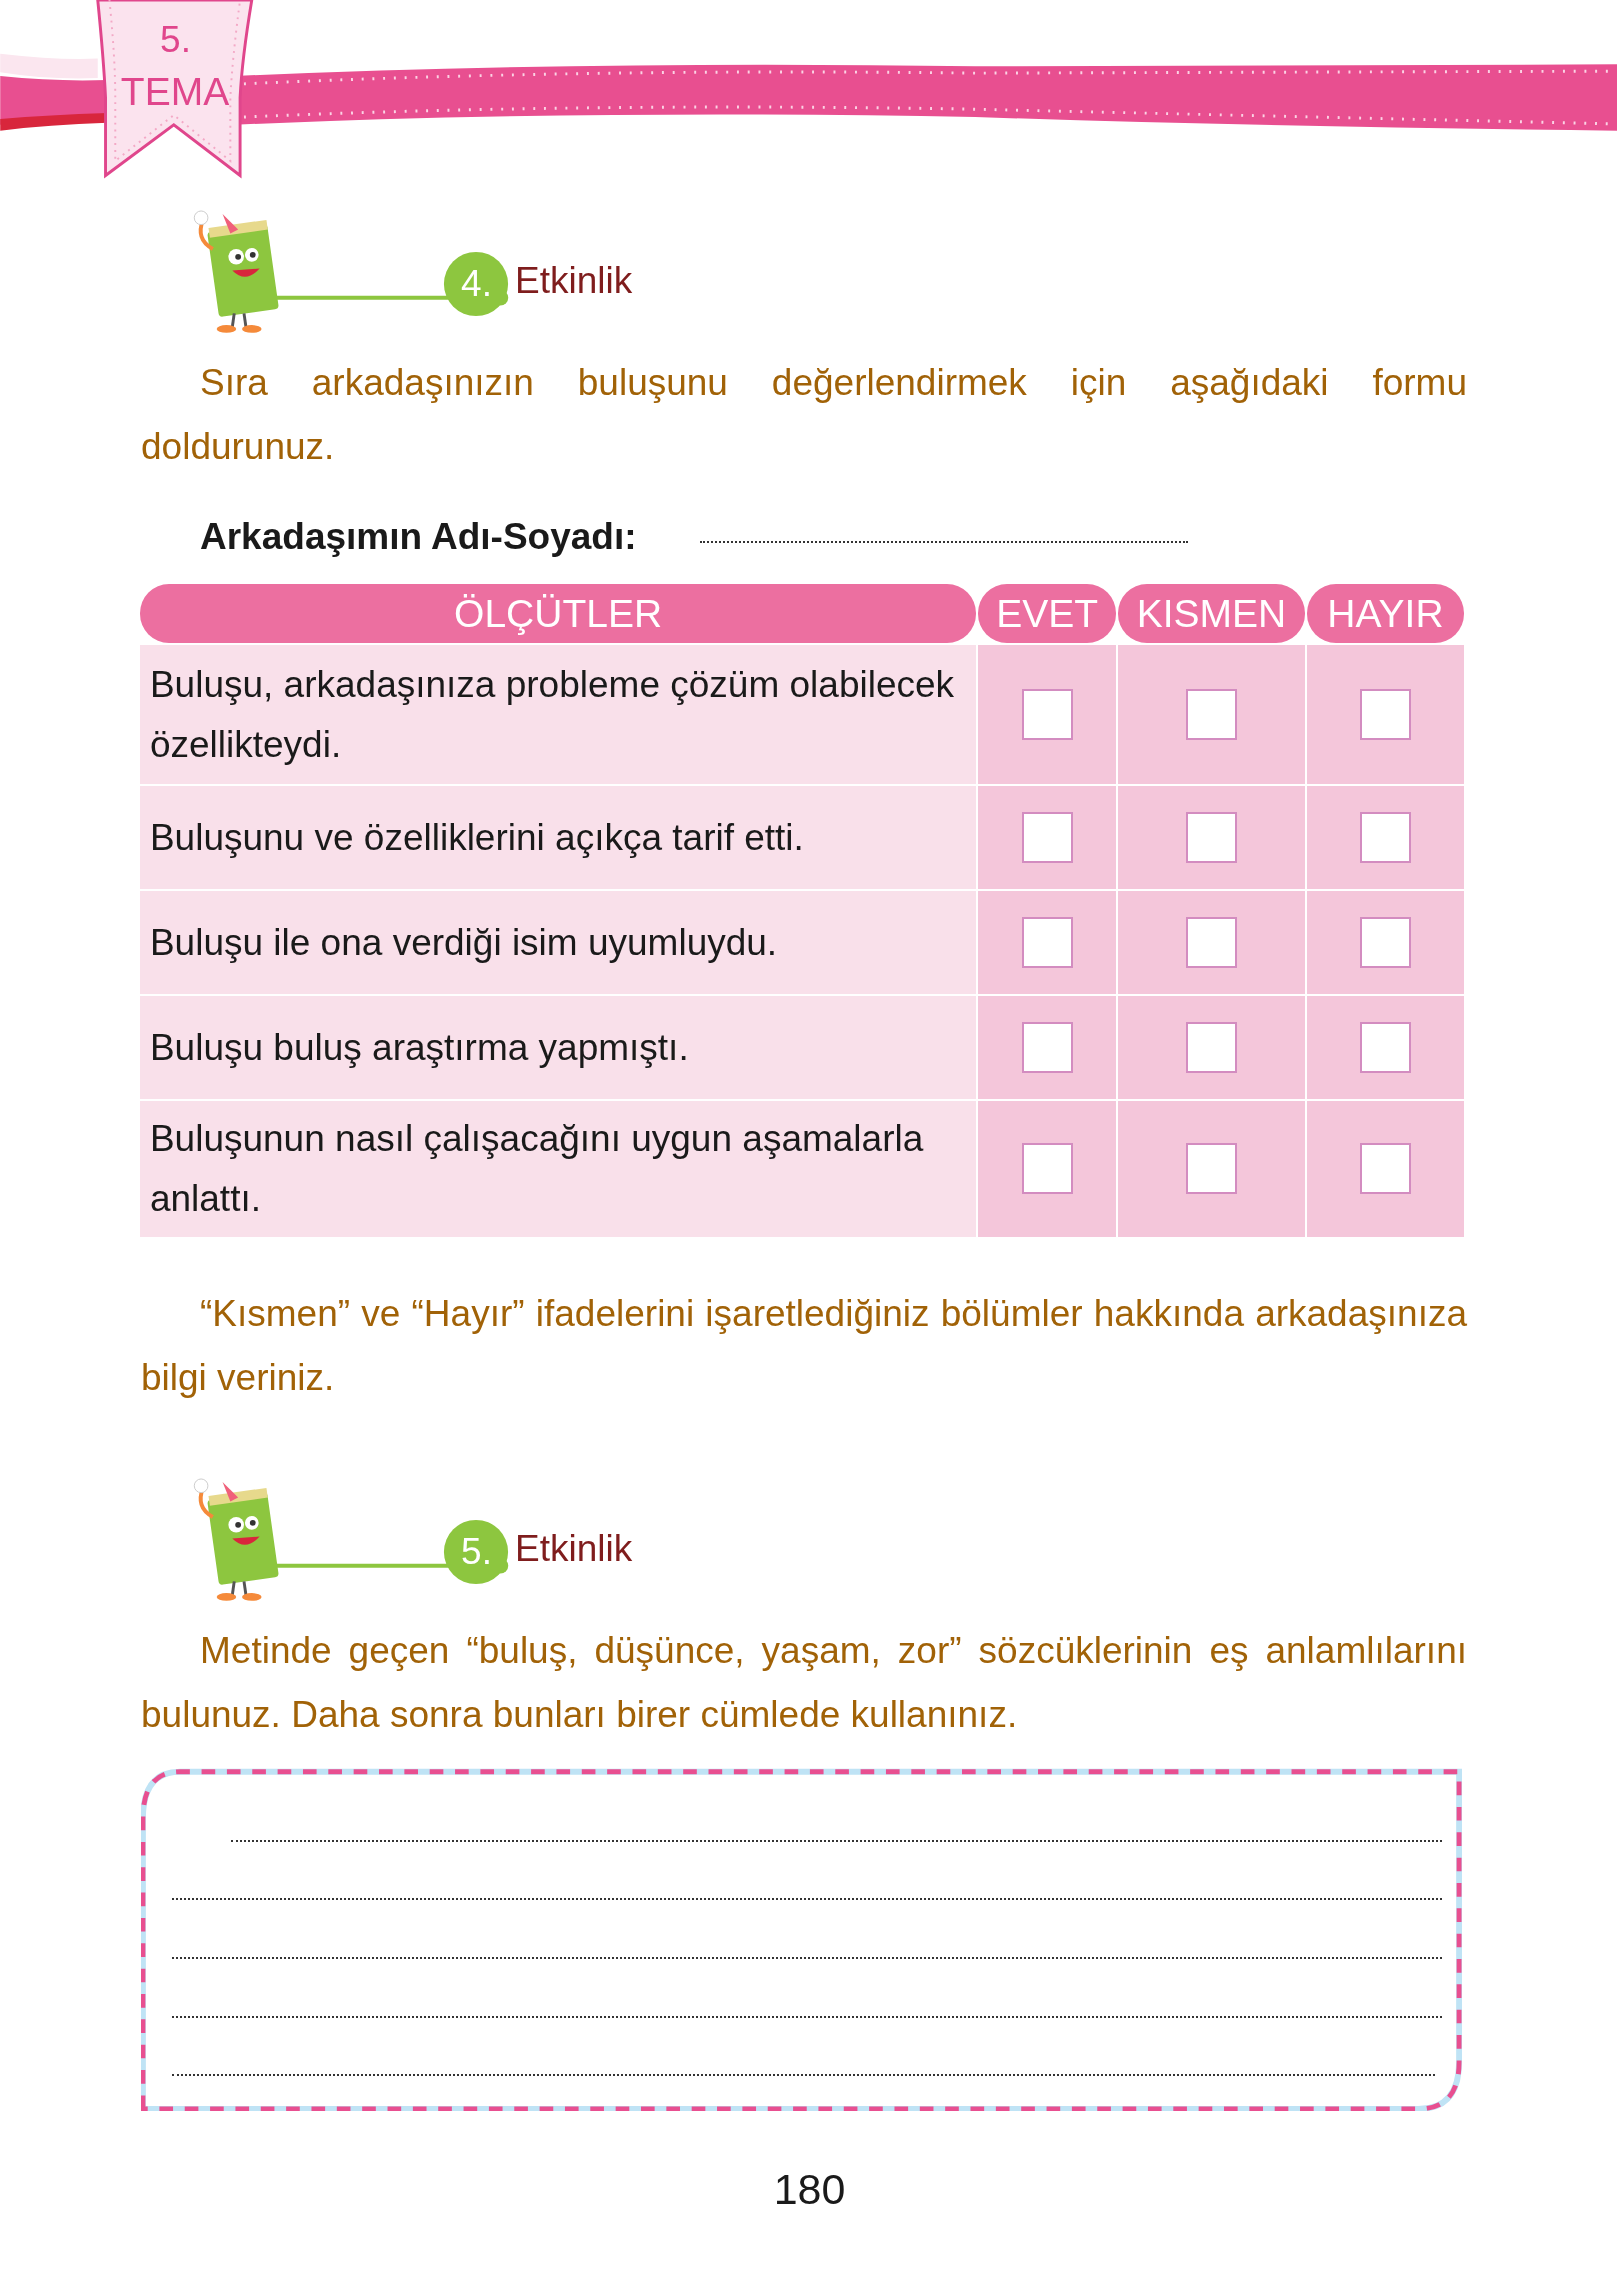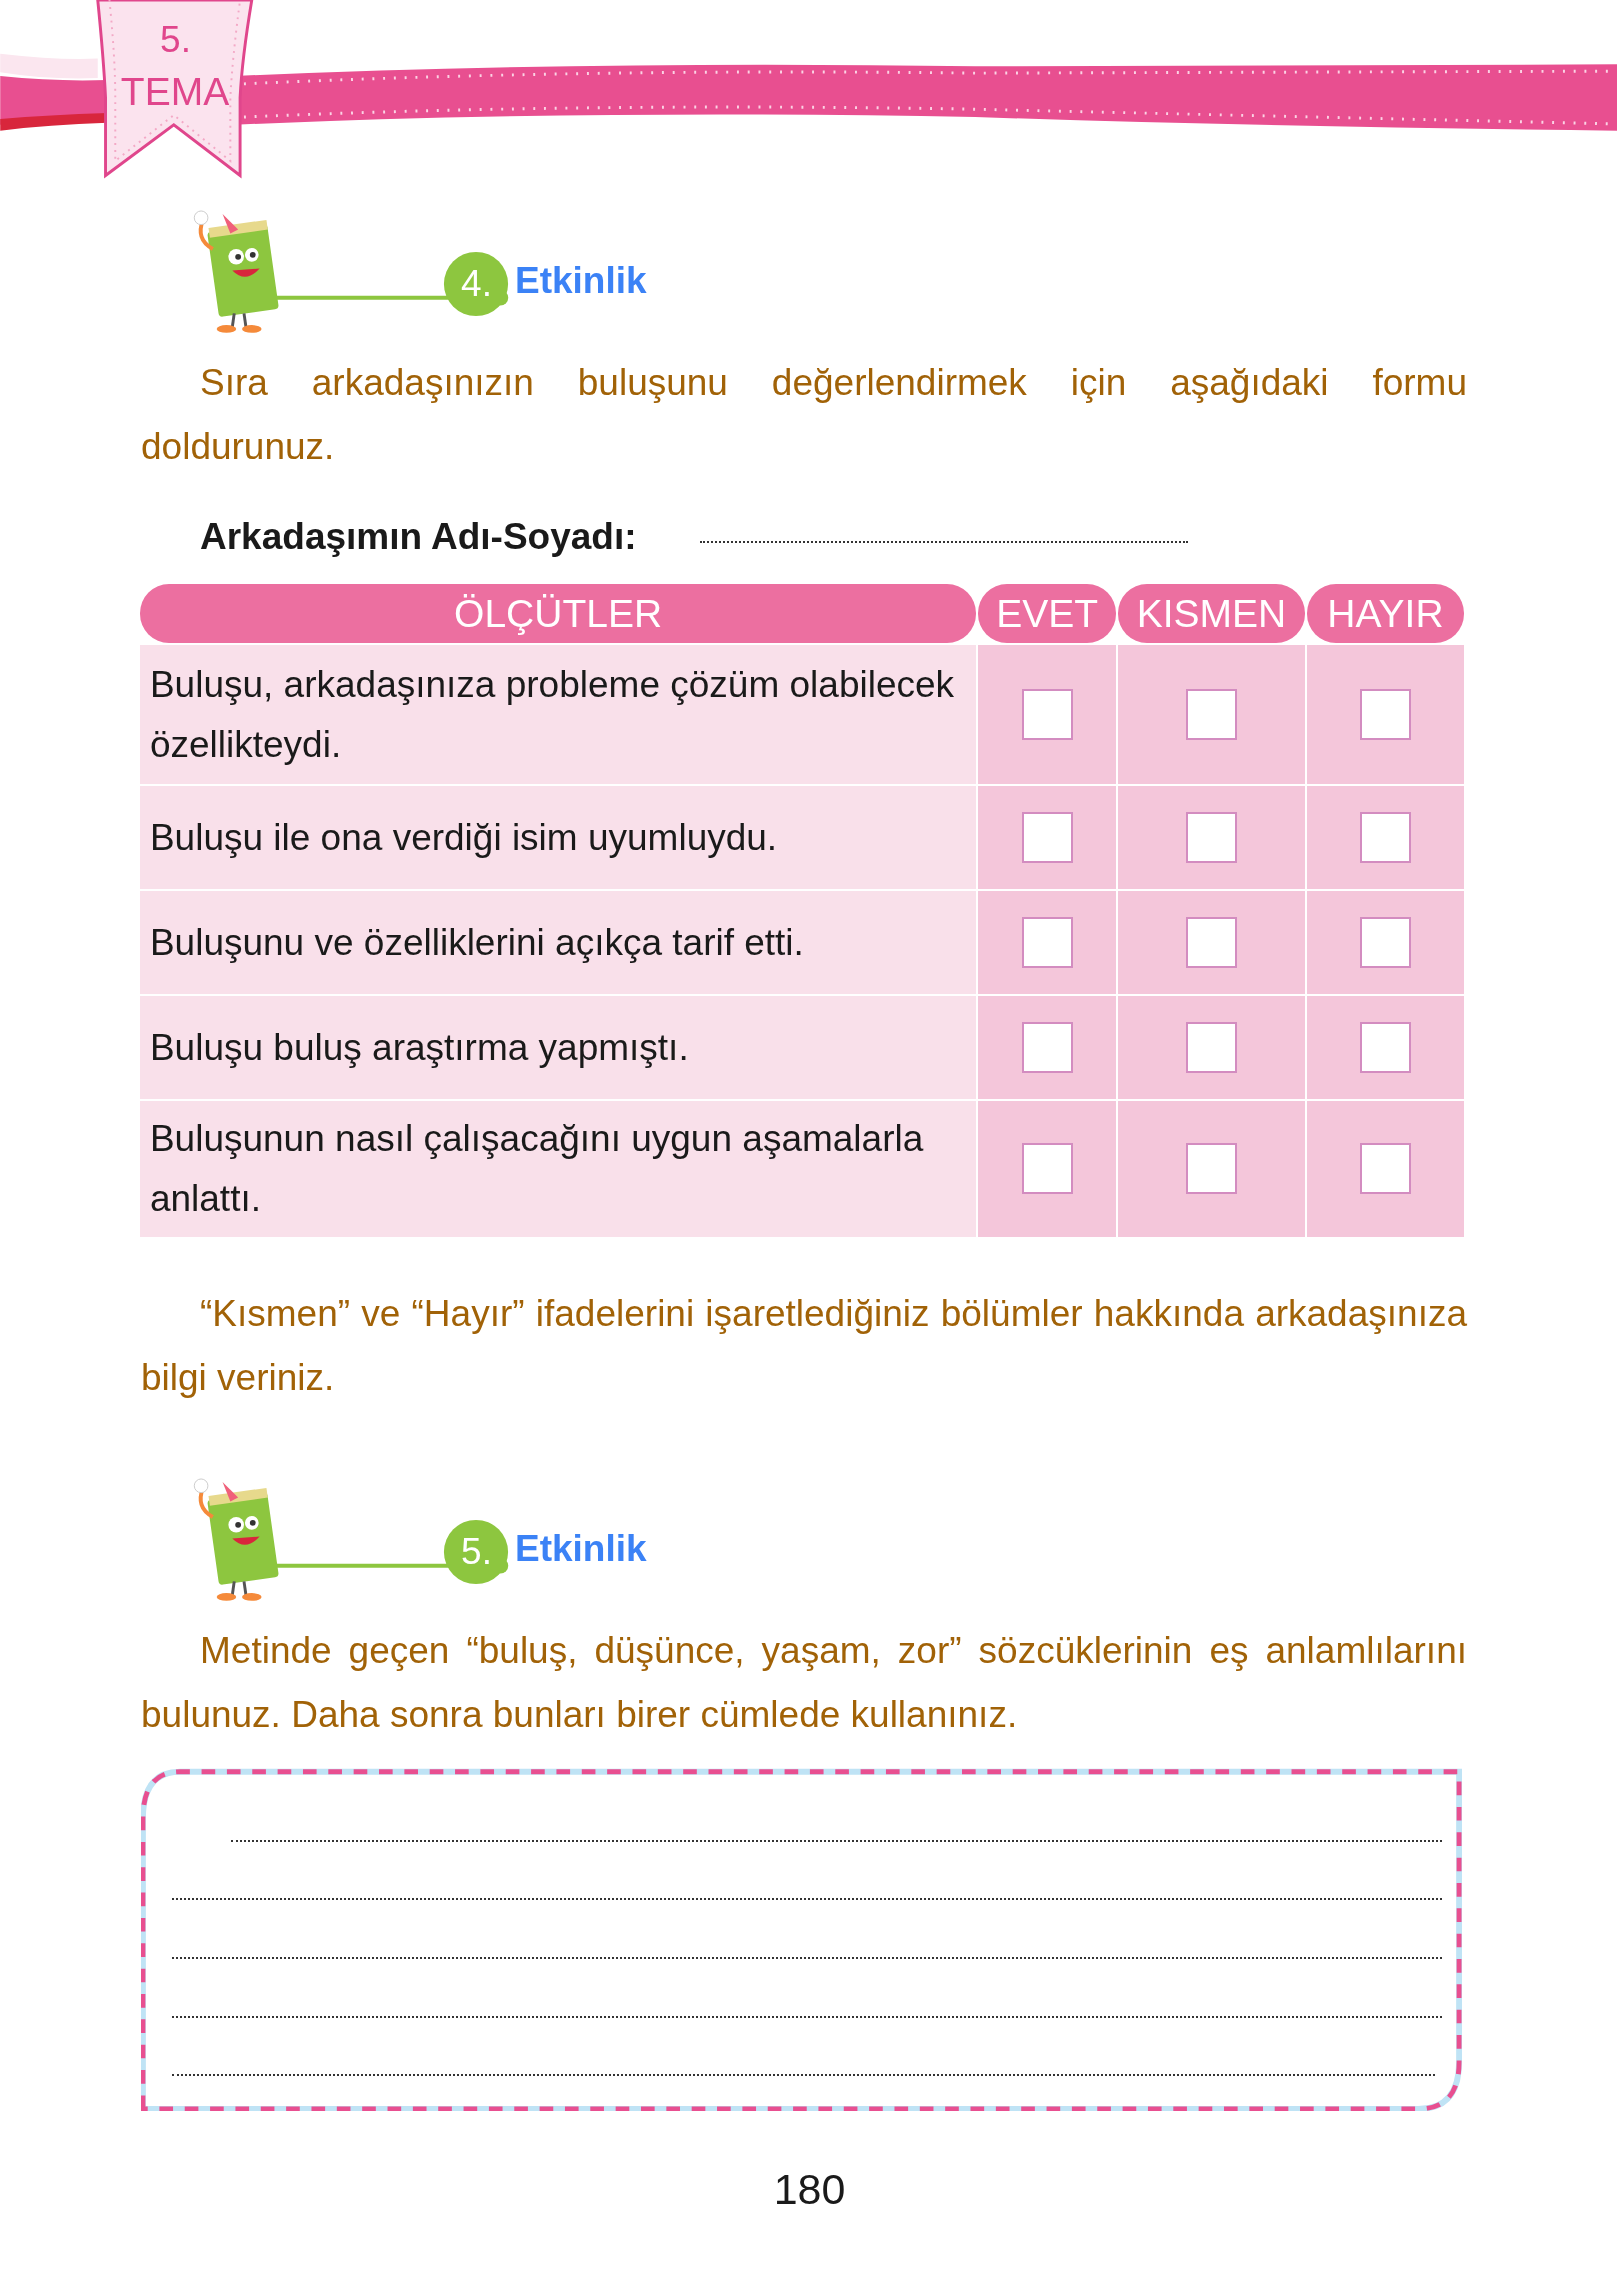--- a/index.html
+++ b/index.html
@@ -24,22 +24,22 @@
   }
 
   
   .activity { position: absolute; width: 351px; height: 137px; }
   .activity svg { position: absolute; left: 0; top: 0; }
   .act-num {
     position: absolute; left: 281px; top: 57px; width: 59px; text-align: center;
     color: #fff; font-size: 37px; line-height: 39px;
   }
   .act-label {
-    position: absolute; left: 343px; top: 53px; color: #3b82f6;
-    font-size: 37px; line-height: 43px; font-weight: bold;
+    position: absolute; left: 343px; top: 53px; color: #7f1d1d;
+    font-size: 37px; line-height: 43px; font-weight: normal;
   }
 
   
   .para {
     position: absolute; left: 141px; width: 1326px; font-size: 37px; line-height: 64px;
     text-align: justify; color: #a16207;
   }
   .para .indent { display: inline-block; width: 59px; }
   .name-row {
     position: absolute; left: 200px; top: 507px; font-size: 37px; line-height: 59px; font-weight: bold;
@@ -155,27 +155,27 @@
     </tr>
   </thead>
   <tbody>
     <tr style="height:139px;">
       <td class="crit">Buluşu, arkadaşınıza probleme çözüm olabilecek özellikteydi.</td>
       <td class="box-cell"><span class="checkbox"></span></td>
       <td class="box-cell"><span class="checkbox"></span></td>
       <td class="box-cell"><span class="checkbox"></span></td>
     </tr>
     <tr style="height:103px;">
+      <td class="crit">Buluşunu ve özelliklerini açıkça tarif etti.</td>
+      <td class="box-cell"><span class="checkbox"></span></td>
+      <td class="box-cell"><span class="checkbox"></span></td>
+      <td class="box-cell"><span class="checkbox"></span></td>
+    </tr>
+    <tr style="height:103px;">
       <td class="crit">Buluşu ile ona verdiği isim uyumluydu.</td>
-      <td class="box-cell"><span class="checkbox"></span></td>
-      <td class="box-cell"><span class="checkbox"></span></td>
-      <td class="box-cell"><span class="checkbox"></span></td>
-    </tr>
-    <tr style="height:103px;">
-      <td class="crit">Buluşunu ve özelliklerini açıkça tarif etti.</td>
       <td class="box-cell"><span class="checkbox"></span></td>
       <td class="box-cell"><span class="checkbox"></span></td>
       <td class="box-cell"><span class="checkbox"></span></td>
     </tr>
     <tr style="height:103px;">
       <td class="crit">Buluşu buluş araştırma yapmıştı.</td>
       <td class="box-cell"><span class="checkbox"></span></td>
       <td class="box-cell"><span class="checkbox"></span></td>
       <td class="box-cell"><span class="checkbox"></span></td>
     </tr>

